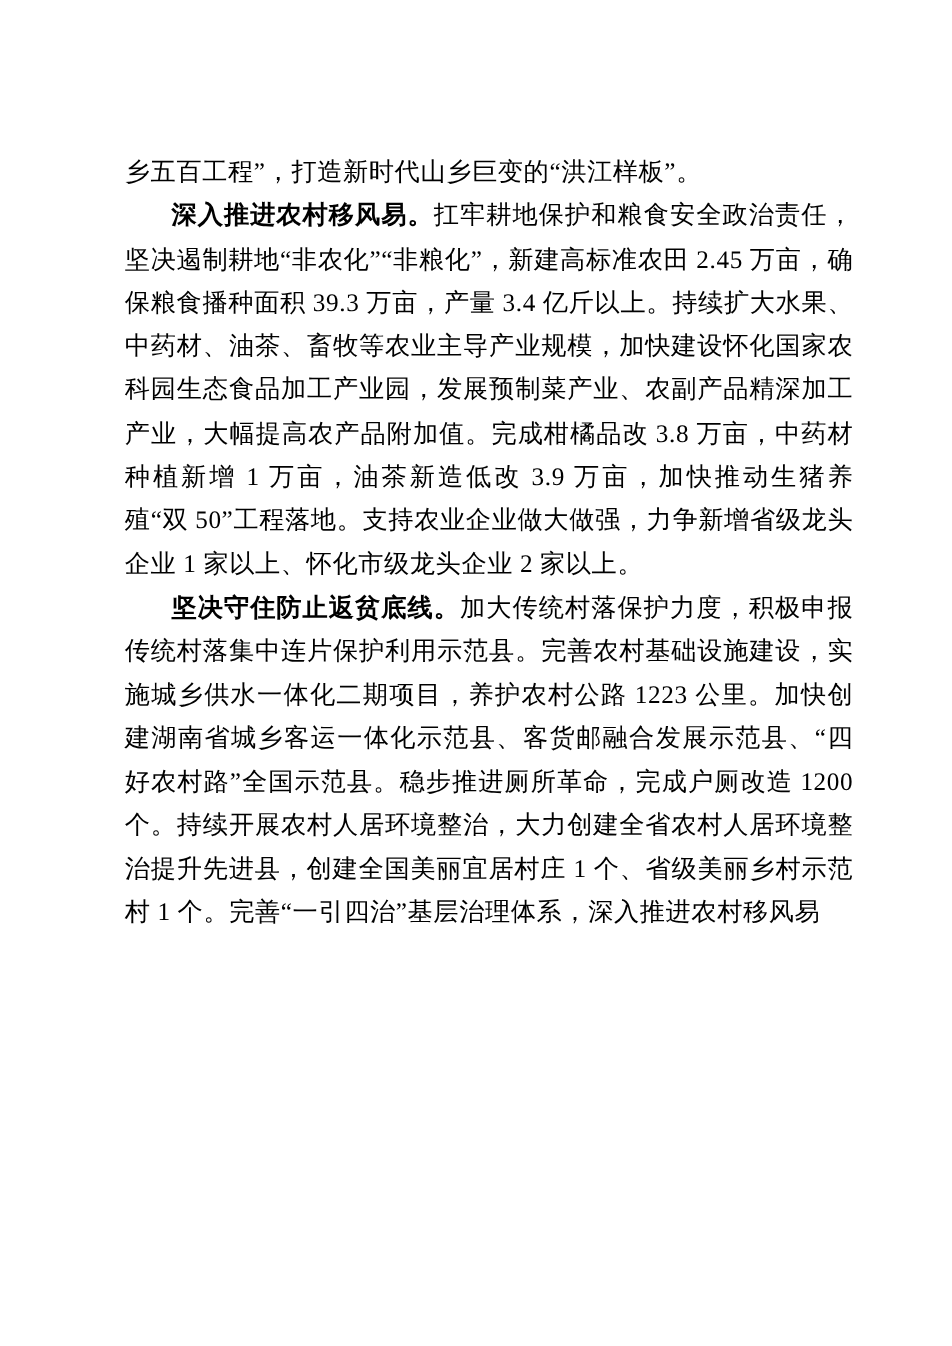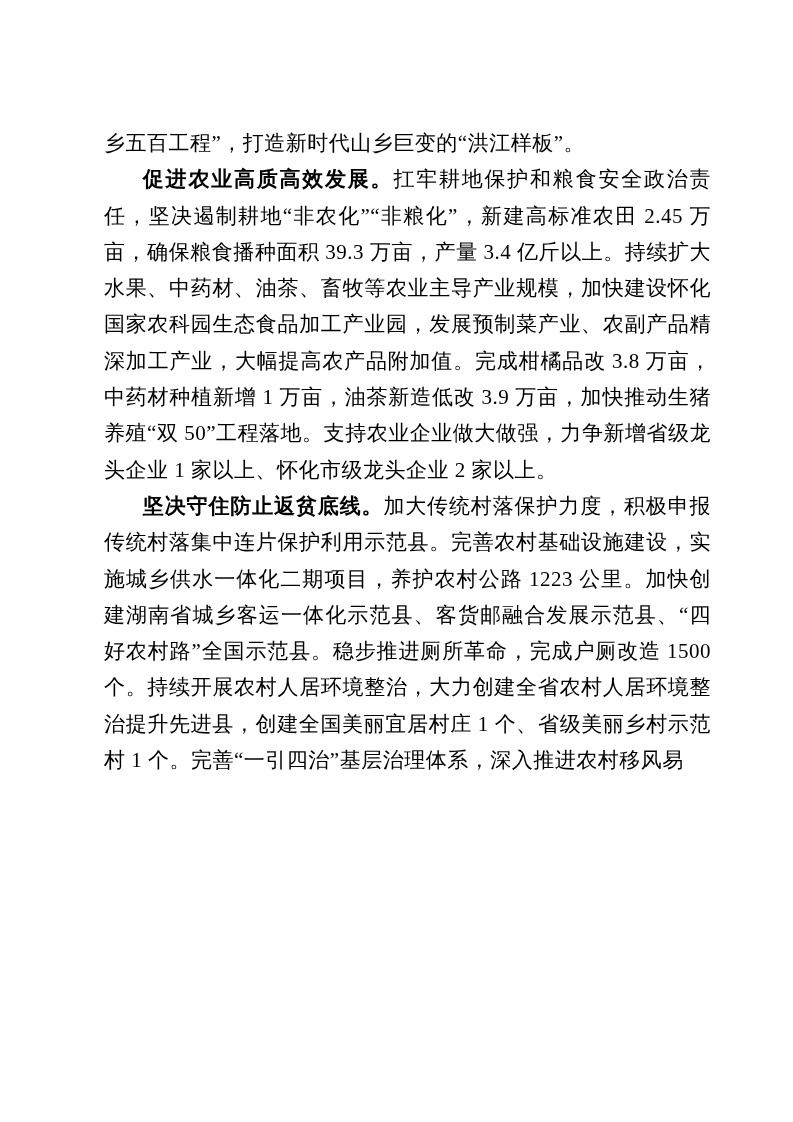--- a/index.html
+++ b/index.html
@@ -51,21 +51,21 @@
 </head>
 <body>
 
 <div class="page">
 
   <div class="text-block">
 
     <p class="para no-indent"><span class="lead"></span><span>乡五百工程”，打造新时代山乡巨变的“洪江样板”。</span></p>
 
 
-    <p class="para"><span class="lead">促进农业高质高效发展。</span><span>扛牢耕地保护和粮食安全政治责任，坚决遏制耕地“非农化”“非粮化”，新建高标准农田 2.45 万亩，确保粮食播种面积 39.3 万亩，产量 3.4 亿斤以上。持续扩大水果、中药材、油茶、畜牧等农业主导产业规模，加快建设怀化国家农科园生态食品加工产业园，发展预制菜产业、农副产品精深加工产业，大幅提高农产品附加值。完成柑橘品改 3.8 万亩，中药材种植新增 1 万亩，油茶新造低改 3.9 万亩，加快推动生猪养殖“双 50”工程落地。支持农业企业做大做强，力争新增省级龙头企业 1 家以上、怀化市级龙头企业 2 家以上。</span></p>
+    <p class="para"><span class="lead">深入推进农村移风易。</span><span>扛牢耕地保护和粮食安全政治责任，坚决遏制耕地“非农化”“非粮化”，新建高标准农田 2.45 万亩，确保粮食播种面积 39.3 万亩，产量 3.4 亿斤以上。持续扩大水果、中药材、油茶、畜牧等农业主导产业规模，加快建设怀化国家农科园生态食品加工产业园，发展预制菜产业、农副产品精深加工产业，大幅提高农产品附加值。完成柑橘品改 3.8 万亩，中药材种植新增 1 万亩，油茶新造低改 3.9 万亩，加快推动生猪养殖“双 50”工程落地。支持农业企业做大做强，力争新增省级龙头企业 1 家以上、怀化市级龙头企业 2 家以上。</span></p>
 
-    <p class="para"><span class="lead">坚决守住防止返贫底线。</span><span>加大传统村落保护力度，积极申报传统村落集中连片保护利用示范县。完善农村基础设施建设，实施城乡供水一体化二期项目，养护农村公路 1223 公里。加快创建湖南省城乡客运一体化示范县、客货邮融合发展示范县、“四好农村路”全国示范县。稳步推进厕所革命，完成户厕改造 1500 个。持续开展农村人居环境整治，大力创建全省农村人居环境整治提升先进县，创建全国美丽宜居村庄 1 个、省级美丽乡村示范村 1 个。完善“一引四治”基层治理体系，深入推进农村移风易</span></p>
+    <p class="para"><span class="lead">坚决守住防止返贫底线。</span><span>加大传统村落保护力度，积极申报传统村落集中连片保护利用示范县。完善农村基础设施建设，实施城乡供水一体化二期项目，养护农村公路 1223 公里。加快创建湖南省城乡客运一体化示范县、客货邮融合发展示范县、“四好农村路”全国示范县。稳步推进厕所革命，完成户厕改造 1200 个。持续开展农村人居环境整治，大力创建全省农村人居环境整治提升先进县，创建全国美丽宜居村庄 1 个、省级美丽乡村示范村 1 个。完善“一引四治”基层治理体系，深入推进农村移风易</span></p>
 
   </div>
 
   <div class="page-number">– 17 –</div>
 
 </div>
 
 </body></html>

